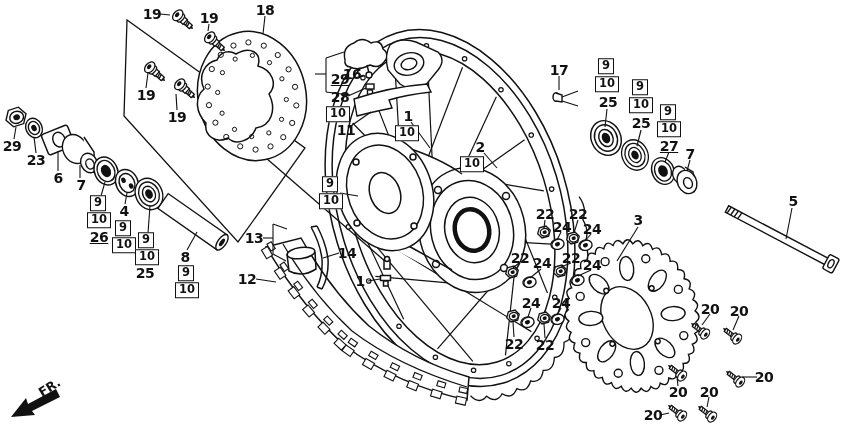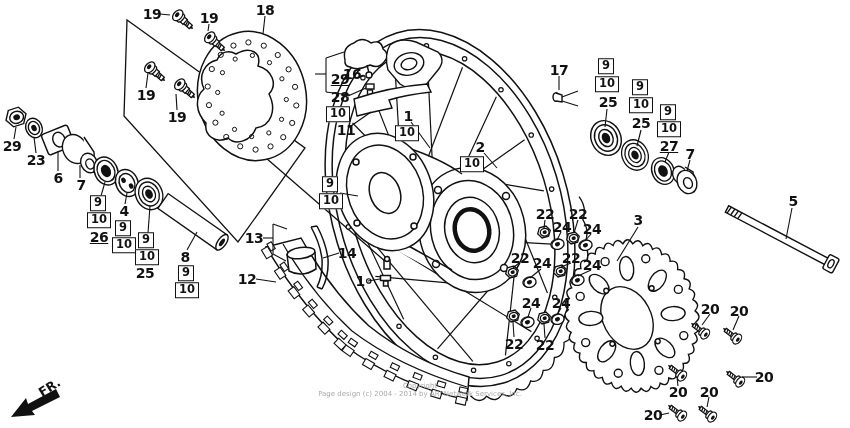--- a/index.html
+++ b/index.html
@@ -400,24 +400,20 @@
         <line x1="660" y1="415" x2="669" y2="413"></line>
         <line x1="709" y1="397" x2="707" y2="407"></line>
       </g>
 
   <g>
     <path fill="#111" d="M56 389 L28 404 L26 398 L11 417 L35 415 L32 411 L60 397 Z"></path>
     <text transform="translate(42,397) rotate(-32)" font-size="12.5" font-weight="bold" fill="#111">FR.</text>
   </g>
 </svg>
 
-<div class="watermark">
-  <div>Copyright</div>
-  <div>Page design (c) 2004 - 2014 by ARI Network Services, Inc.</div>
-</div>
 
 <div id="labels">
       <div class="lbl" style="left: 152px; top: 14px;">19</div>
       <div class="lbl" style="left: 209px; top: 18px;">19</div>
       <div class="lbl" style="left: 265px; top: 10px;">18</div>
       <div class="lbl" style="left: 146px; top: 95px;">19</div>
       <div class="lbl" style="left: 177px; top: 117px;">19</div>
       <div class="lbl" style="left: 308px; top: 74px; margin-left: 44px;">16</div>
       <div class="lbl" style="left: 340px; top: 79px; text-decoration: underline;">29</div>
       <div class="lbl" style="left: 340px; top: 97px;">28</div>

